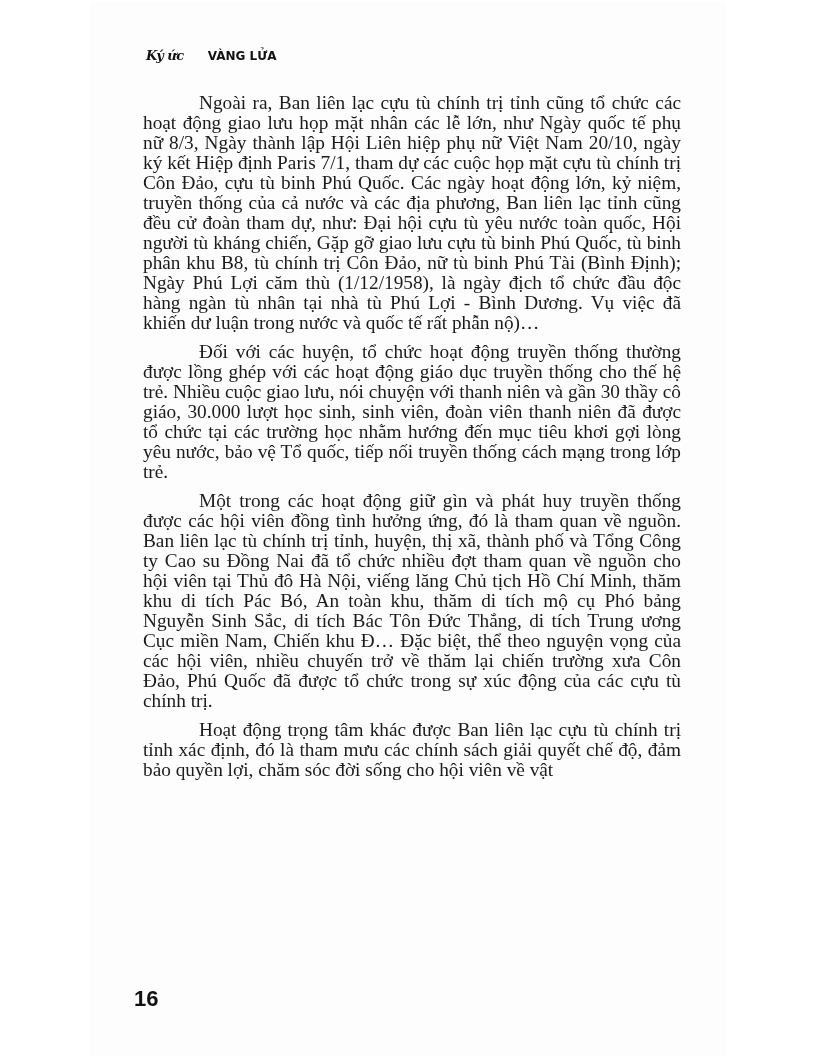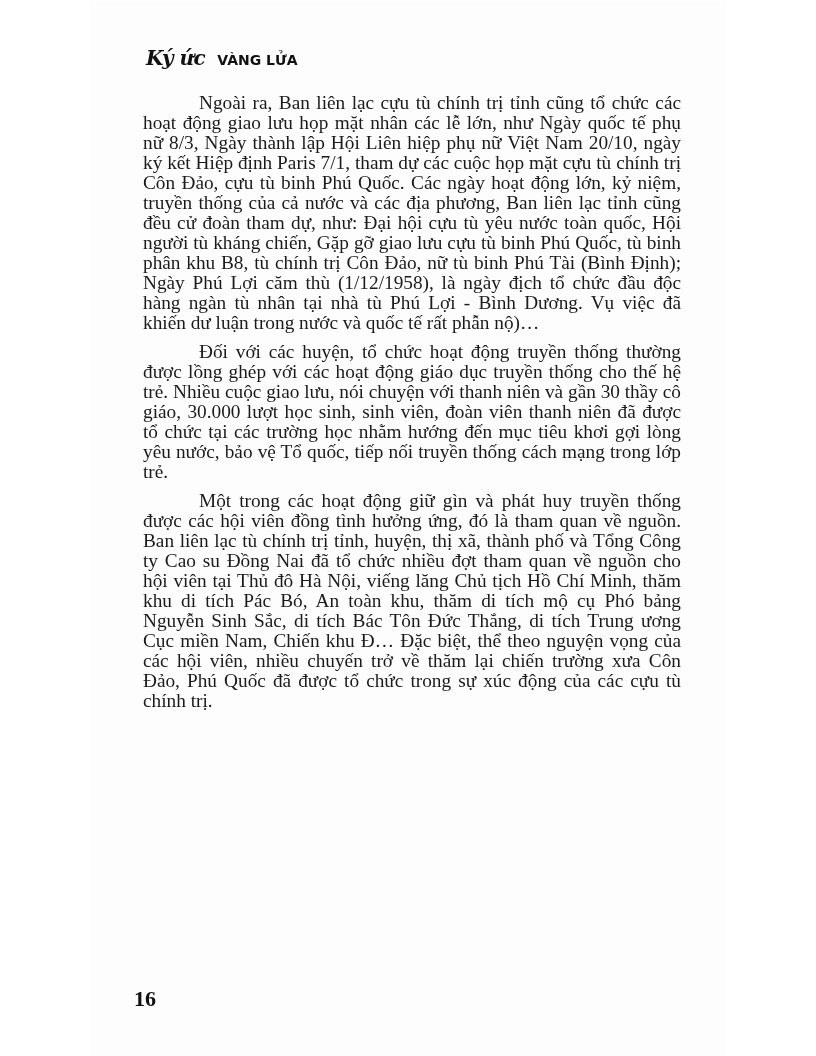--- a/index.html
+++ b/index.html
@@ -26,29 +26,29 @@
       left: 146px;
       top: 46px;
       height: 30px;
       white-space: nowrap;
       color: #111;
     }
     .rh-script {
       font-family: "DejaVu Serif", serif;
       font-style: italic;
       font-weight: bold;
-      font-size: 20px;
+      font-size: 13px;
       letter-spacing: -0.5px;
       margin-top: 45px;
     }
     .rh-title {
       font-family: "DejaVu Sans", sans-serif;
       font-weight: bold;
-      font-size: 14px;
-      margin-left: 8px;
+      font-size: 12px;
+      margin-left: 20px;
     }
     .body-text {
       position: absolute;
       left: 143px;
       top: 93px;
       width: 538px;
       font-family: "Liberation Serif", serif;
       font-size: 19.3px;
       line-height: 20px;
       color: #1a1a1a;
@@ -56,35 +56,36 @@
     .para {
       margin: 0 0 9px 0;
       text-align: justify;
       text-indent: 56px;
       hyphens: none;
     }
     .page-number {
       position: absolute;
       left: 134px;
       top: 986px;
-      font-family: Liberation Serif, serif;
+      font-family: Liberation Sans, sans-serif;
       font-weight: bold;
       font-size: 22px;
       color: #111;
     }
   </style>
 </head>
 <body>
 
 <div class="scan"></div>
 
 <div class="running-head">
   <span class="rh-script">Ký ức</span>
   <span class="rh-title">VÀNG LỬA</span>
 </div>
 
 <div class="body-text">
   <p class="para">Ngoài ra, Ban liên lạc cựu tù chính trị tỉnh cũng tổ chức các hoạt động giao lưu họp mặt nhân các lễ lớn, như Ngày quốc tế phụ nữ 8/3, Ngày thành lập Hội Liên hiệp phụ nữ Việt Nam 20/10, ngày ký kết Hiệp định Paris 7/1, tham dự các cuộc họp mặt cựu tù chính trị Côn Đảo, cựu tù binh Phú Quốc. Các ngày hoạt động lớn, kỷ niệm, truyền thống của cả nước và các địa phương, Ban liên lạc tỉnh cũng đều cử đoàn tham dự, như: Đại hội cựu tù yêu nước toàn quốc, Hội người tù kháng chiến, Gặp gỡ giao lưu cựu tù binh Phú Quốc, tù binh phân khu B8, tù chính trị Côn Đảo, nữ tù binh Phú Tài (Bình Định); Ngày Phú Lợi căm thù (1/12/1958), là ngày địch tổ chức đầu độc hàng ngàn tù nhân tại nhà tù Phú Lợi - Bình Dương. Vụ việc đã khiến dư luận trong nước và quốc tế rất phẫn nộ)…</p>
   <p class="para">Đối với các huyện, tổ chức hoạt động truyền thống thường được lồng ghép với các hoạt động giáo dục truyền thống cho thế hệ trẻ. Nhiều cuộc giao lưu, nói chuyện với thanh niên và gần 30 thầy cô giáo, 30.000 lượt học sinh, sinh viên, đoàn viên thanh niên đã được tổ chức tại các trường học nhằm hướng đến mục tiêu khơi gợi lòng yêu nước, bảo vệ Tổ quốc, tiếp nối truyền thống cách mạng trong lớp trẻ.</p>
   <p class="para">Một trong các hoạt động giữ gìn và phát huy truyền thống được các hội viên đồng tình hưởng ứng, đó là tham quan về nguồn. Ban liên lạc tù chính trị tỉnh, huyện, thị xã, thành phố và Tổng Công ty Cao su Đồng Nai đã tổ chức nhiều đợt tham quan về nguồn cho hội viên tại Thủ đô Hà Nội, viếng lăng Chủ tịch Hồ Chí Minh, thăm khu di tích Pác Bó, An toàn khu, thăm di tích mộ cụ Phó bảng Nguyễn Sinh Sắc, di tích Bác Tôn Đức Thắng, di tích Trung ương Cục miền Nam, Chiến khu Đ… Đặc biệt, thể theo nguyện vọng của các hội viên, nhiều chuyến trở về thăm lại chiến trường xưa Côn Đảo, Phú Quốc đã được tổ chức trong sự xúc động của các cựu tù chính trị.</p>
+  <p class="para">Hoạt động trọng tâm khác được Ban liên lạc cựu tù chính trị tỉnh xác định, đó là tham mưu các chính sách giải quyết chế độ, đảm bảo quyền lợi, chăm sóc đời sống cho hội viên về vật</p>
 </div>
 
 <div class="page-number">16</div>
 
 </body></html>

